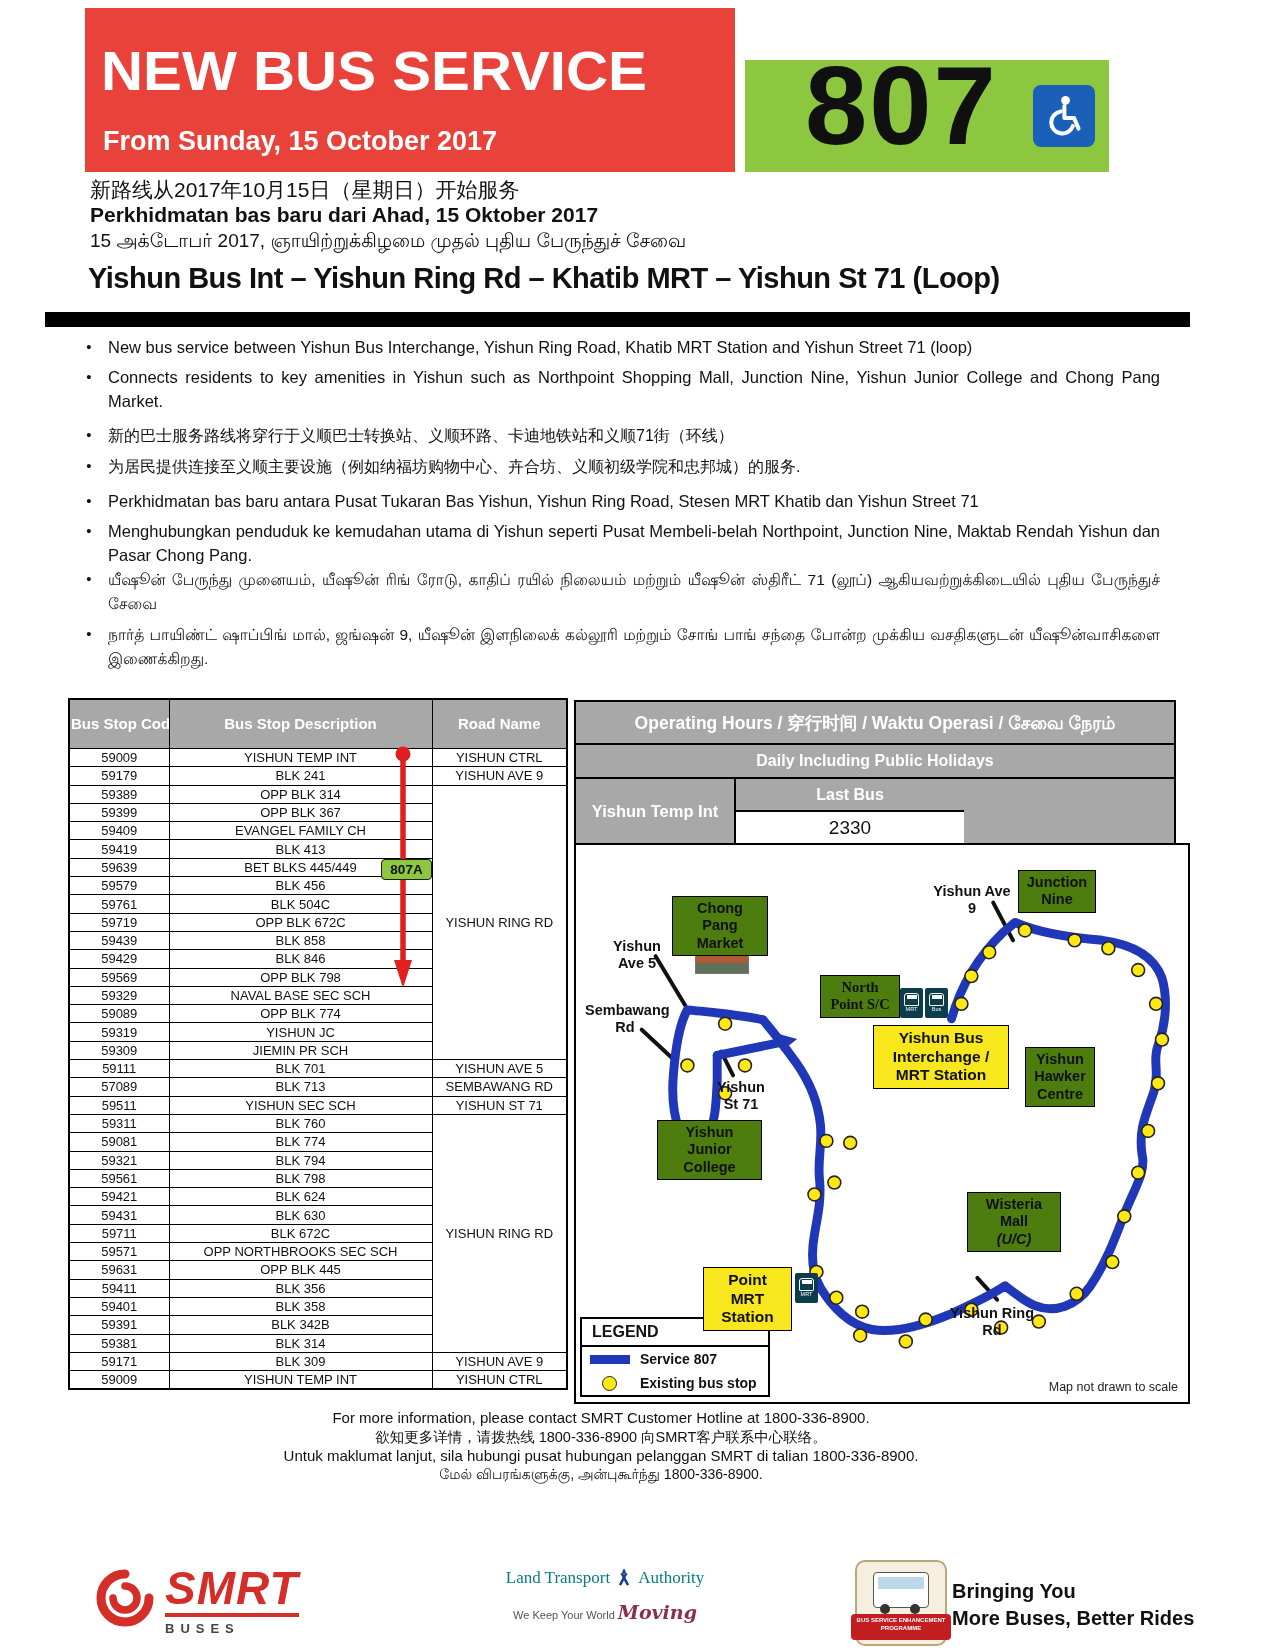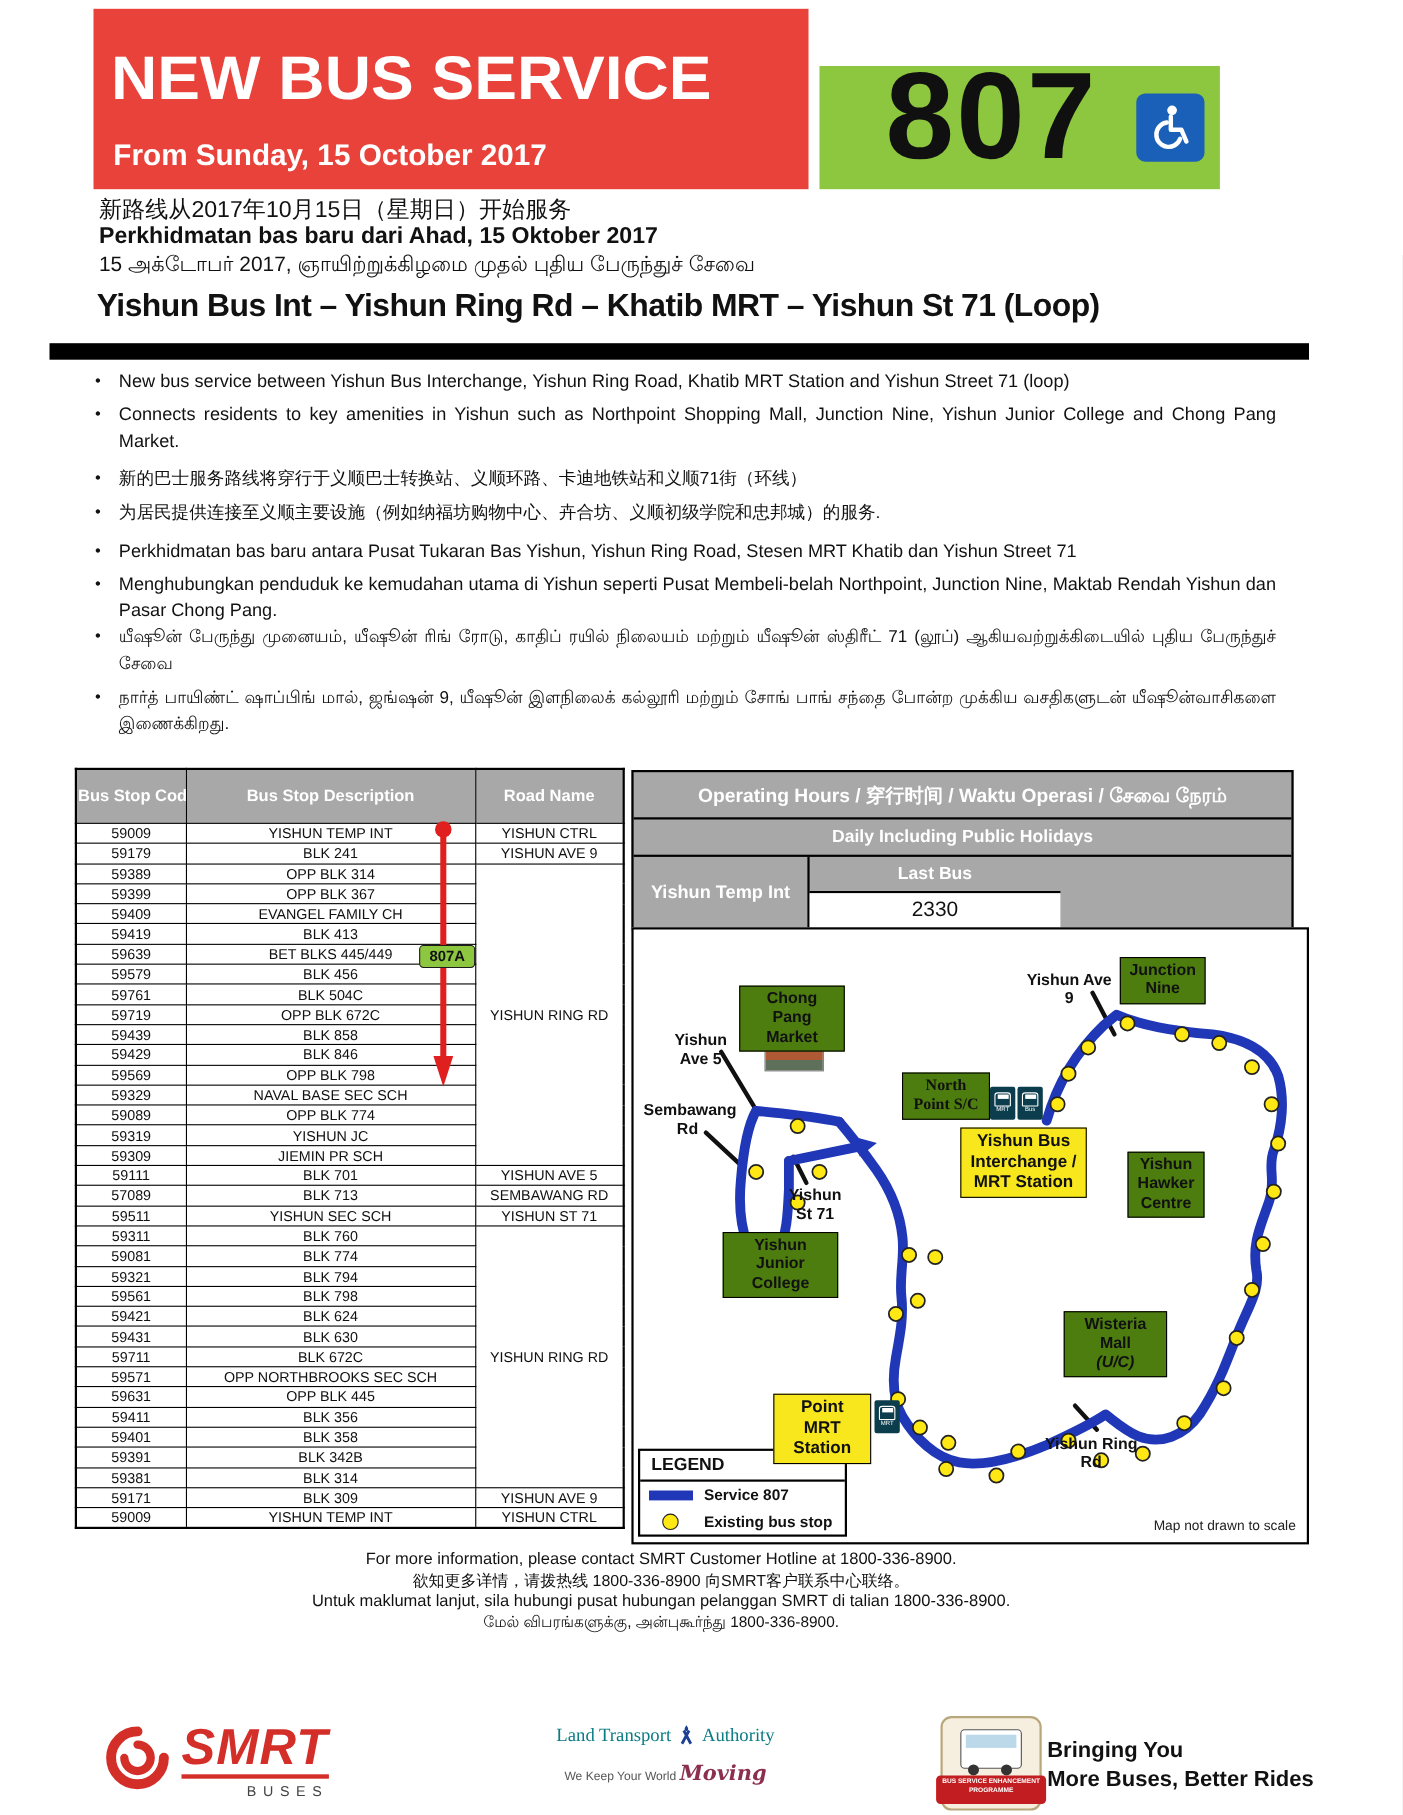--- a/index.html
+++ b/index.html
@@ -68,21 +68,21 @@
   .legend-row{display:flex;align-items:center;gap:10px;padding:4px 8px;font-size:14px;font-weight:700;}
   .sw-line{width:40px;height:9px;background:#2038b8;flex:0 0 40px;}
   .sw-dot{width:15px;height:15px;border-radius:50%;background:#ffe814;border:1.6px solid #222;flex:0 0 15px;margin-left:12px;margin-right:13px;box-sizing:border-box;}
   .map-note{right:10px;bottom:8px;position:absolute;font-size:12.5px;color:#222;}
   
   .foot{left:0;width:1202px;text-align:center;}
   .f1{top:1409px;font-size:15px;} .f2{top:1428px;font-size:14.5px;} .f3{top:1447px;font-size:15px;} .f4{top:1466px;font-size:14px;}
   
   .smrt{left:95px;top:1568px;display:flex;align-items:flex-start;}
   .smrt-word{color:#d42e29;font-size:46px;font-weight:800;font-style:italic;letter-spacing:1px;line-height:0.9;border-bottom:4px solid #d42e29;padding-bottom:4px;}
-  .smrt-sub{text-align:right;color:#444;font-size:13px;font-weight:400;letter-spacing:6px;margin-top:4px;}
+  .smrt-sub{text-align:left;color:#444;font-size:13px;font-weight:700;letter-spacing:6px;margin-top:4px;}
   .lta{left:490px;top:1565px;width:230px;text-align:center;}
   .lta-row{display:flex;align-items:center;justify-content:center;gap:6px;color:#0c7c84;font-size:17px;font-family:"Liberation Serif","DejaVu Serif",serif;}
   .lta-tag{margin-top:10px;font-size:11px;color:#555;}
   .lta-moving{display:inline;font-size:19px;color:#8c2f4e;font-style:italic;font-weight:700;font-family:"DejaVu Serif",serif;}
   .bsep{left:855px;top:1560px;width:88px;height:82px;background:#f6efdf;border:2px solid #b9a77c;border-radius:10px;position:absolute;}
   .bsep-bus{position:absolute;left:16px;top:10px;width:54px;height:34px;background:#fff;border:1.5px solid #555;border-radius:4px;}
   .bsep-bus:before{content:"";position:absolute;left:4px;top:4px;right:4px;height:12px;background:#bcd9ea;}
   .bsep-bus:after{content:"";position:absolute;left:6px;bottom:-7px;width:10px;height:10px;border-radius:50%;background:#333;box-shadow:30px 0 0 #333;}
   .bsep-ribbon{position:absolute;left:-6px;right:-6px;bottom:4px;height:26px;background:#c21d20;border-radius:4px;
                color:#fff;font-size:6px;font-weight:700;text-align:center;line-height:1.25;padding-top:3px;box-sizing:border-box;}
@@ -437,21 +437,21 @@
       </div>
       <div class="mlabel gray" style="left: 81px; top: 275px; width: 105px;">
         <div>Yishun Junior</div>
         <div>College</div>
       </div>
       <div class="mlabel gray" style="left: 391px; top: 347px; width: 94px;">
         <div>Wisteria</div>
         <div>Mall</div>
         <div style="font-style: italic;">(U/C)</div>
       </div>
-      <div class="mlabel yellow" style="left: 297px; top: 180px; width: 115px;">
+      <div class="mlabel yellow" style="left: 297px; top: 180px; width: 136px;">
         <div>Yishun Bus</div>
         <div>Interchange /</div>
         <div>MRT Station</div>
       </div>
       <div class="mlabel yellow" style="left: 127px; top: 422px; width: 89px;">
         <div>Point</div>
         <div>MRT Station</div>
       </div>
       <div class="mlabel plain" style="left: 354px; top: 38px; width: 84px;">
         <div>Yishun Ave 9</div>

